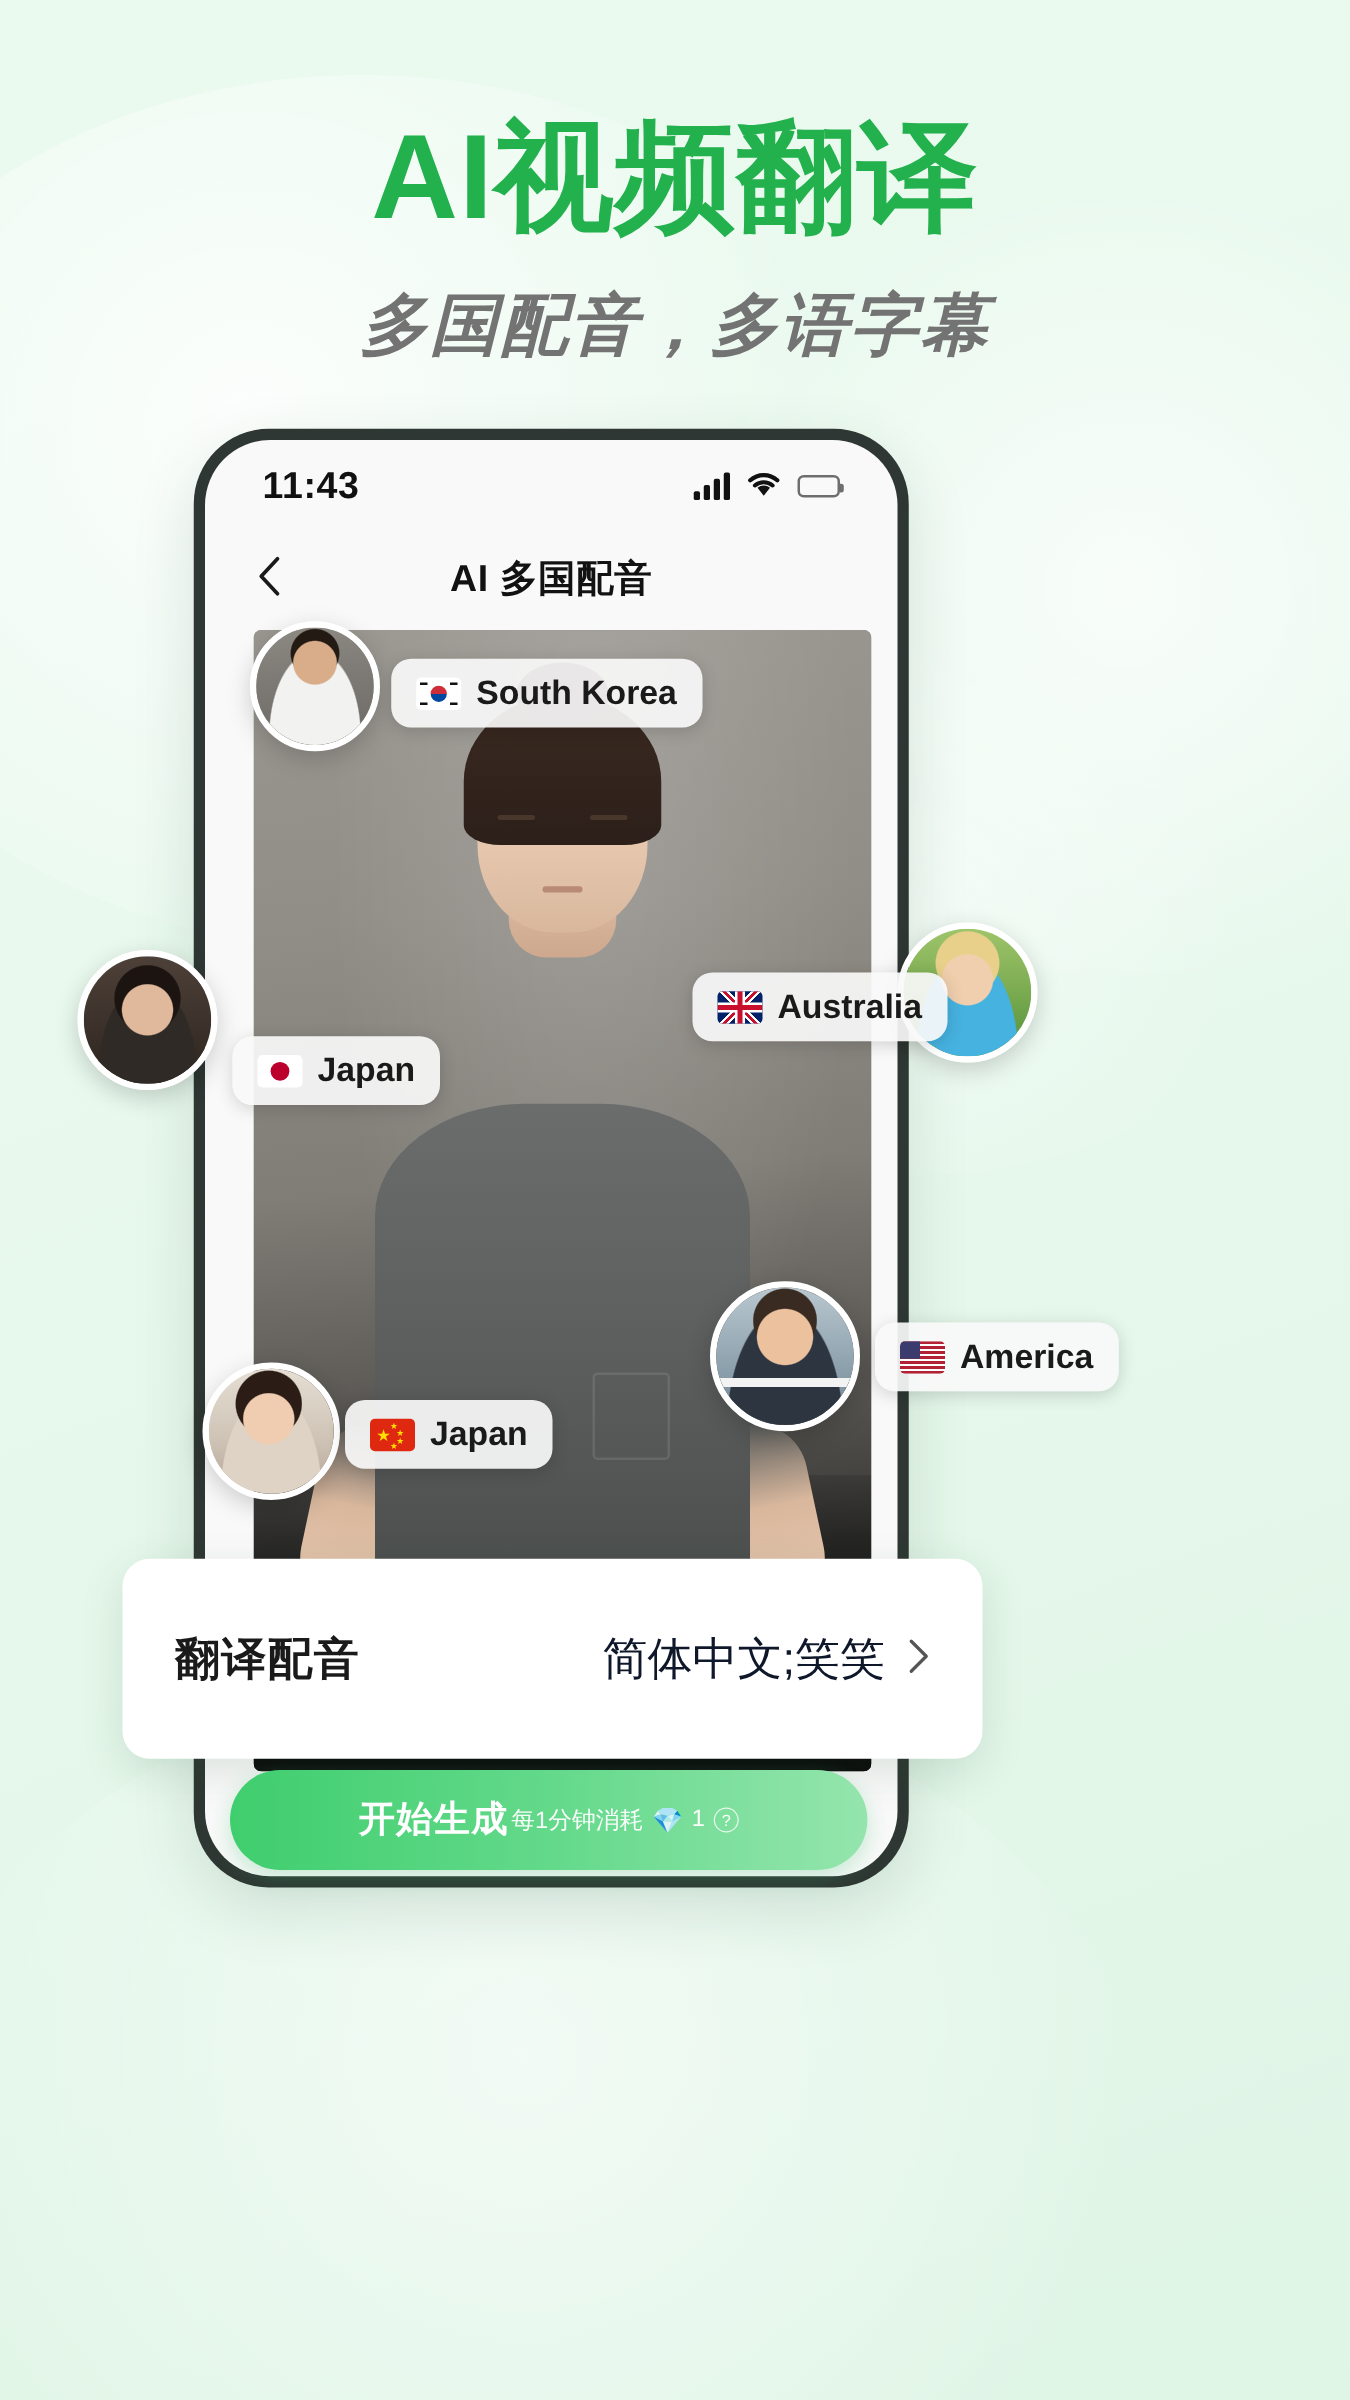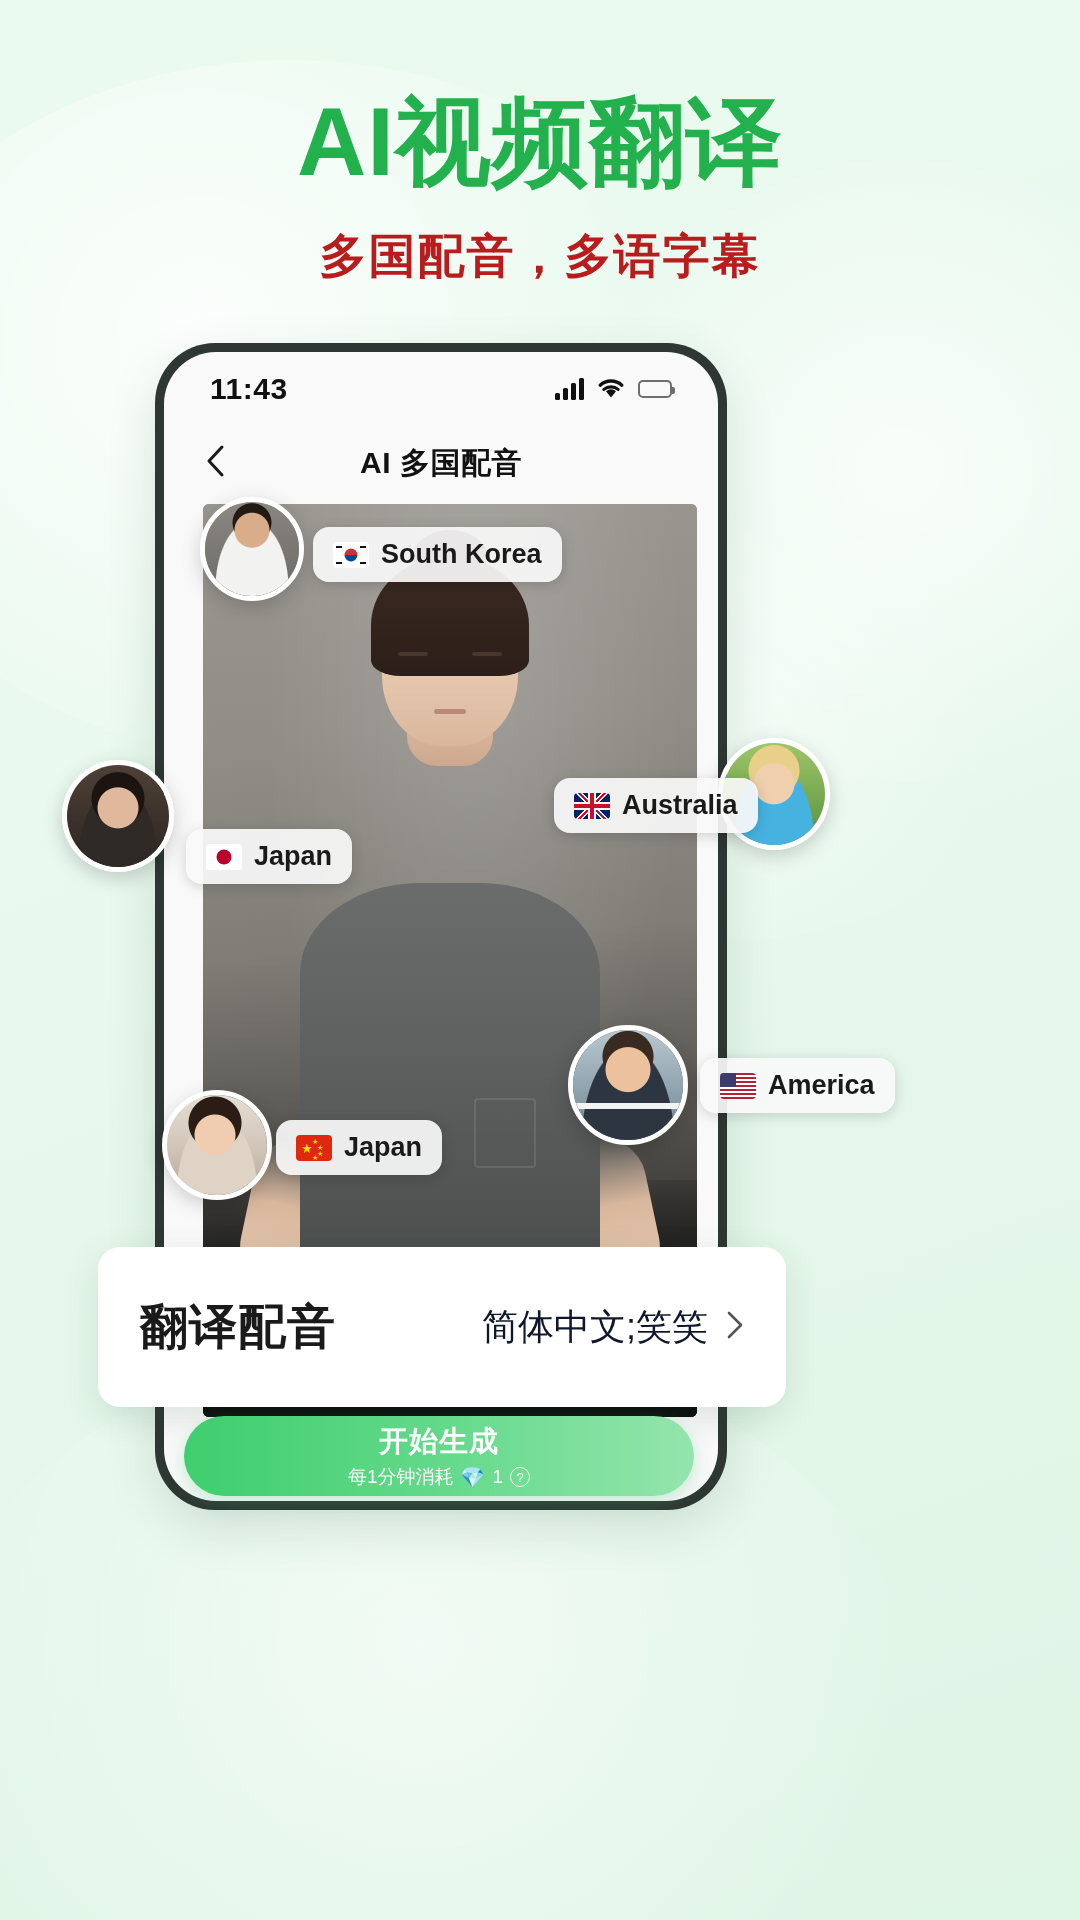--- a/index.html
+++ b/index.html
@@ -29,22 +29,22 @@
   
   .promo-title {
     position: absolute; top: 92px; left: 0; width: 1080px;
     text-align: center;
     font-size: 96px; line-height: 1.05; font-weight: 700;
     color: #22b14c; letter-spacing: 1px;
   }
   .promo-sub {
     position: absolute; top: 228px; left: 0; width: 1080px;
     text-align: center;
-    font-size: 47px; line-height: 1.2; font-weight: 600;
-    color: #b91c1c; letter-spacing: 2px;
+    font-size: 54px; line-height: 1.2; font-weight: 600;
+    color: #737373; letter-spacing: 2px; font-style: italic;
   }
 
   
   .phone {
     position: absolute; left: 155px; top: 343px;
     width: 572px; height: 1167px;
     background: #2e3733;
     border-radius: 60px;
     padding: 9px;
     box-shadow: 0 18px 50px rgba(20,60,35,0.13);
@@ -210,32 +210,32 @@
 
   
   .setting-card {
     position: absolute; left: 98px; top: 1247px;
     width: 688px; height: 160px;
     background: #ffffff; border-radius: 22px;
     box-shadow: 0 10px 34px rgba(30,80,50,.13);
     display: flex; align-items: center; justify-content: space-between;
     padding: 0 42px;
   }
-  .sc-label { font-size: 48px; font-weight: 600; color: #1a1a1a; letter-spacing: 1px; }
+  .sc-label { font-size: 36px; font-weight: 600; color: #1a1a1a; letter-spacing: 1px; }
   .sc-right { display: flex; align-items: center; gap: 18px; }
   .sc-value { font-size: 36px; color: #0f172a; font-weight: 500; }
   .sc-chev svg { width: 18px; height: 30px; }
 
   
   .gen-btn {
     position: absolute; left: 184px; top: 1416px;
     width: 510px; height: 80px;
     border-radius: 40px;
     background: linear-gradient(90deg,#3fce6e 0%, #63d98a 50%, #94e5ad 100%);
-    display: flex; flex-direction: column; align-items: center; justify-content: center;
+    display: flex; flex-direction: row; align-items: center; justify-content: center;
     gap: 2px;
     box-shadow: 0 6px 18px rgba(60,190,110,.28);
   }
   .gen-main { font-size: 29px; font-weight: 700; color: #ffffff; letter-spacing: 1px; }
   .gen-sub { display: flex; align-items: center; gap: 7px; font-size: 19px; color: #ffffff; opacity: .95; }
   .gem { font-size: 20px; }
   .qmark {
     width: 20px; height: 20px; border-radius: 50%;
     border: 1.5px solid rgba(255,255,255,.85);
     display: flex; align-items: center; justify-content: center;

